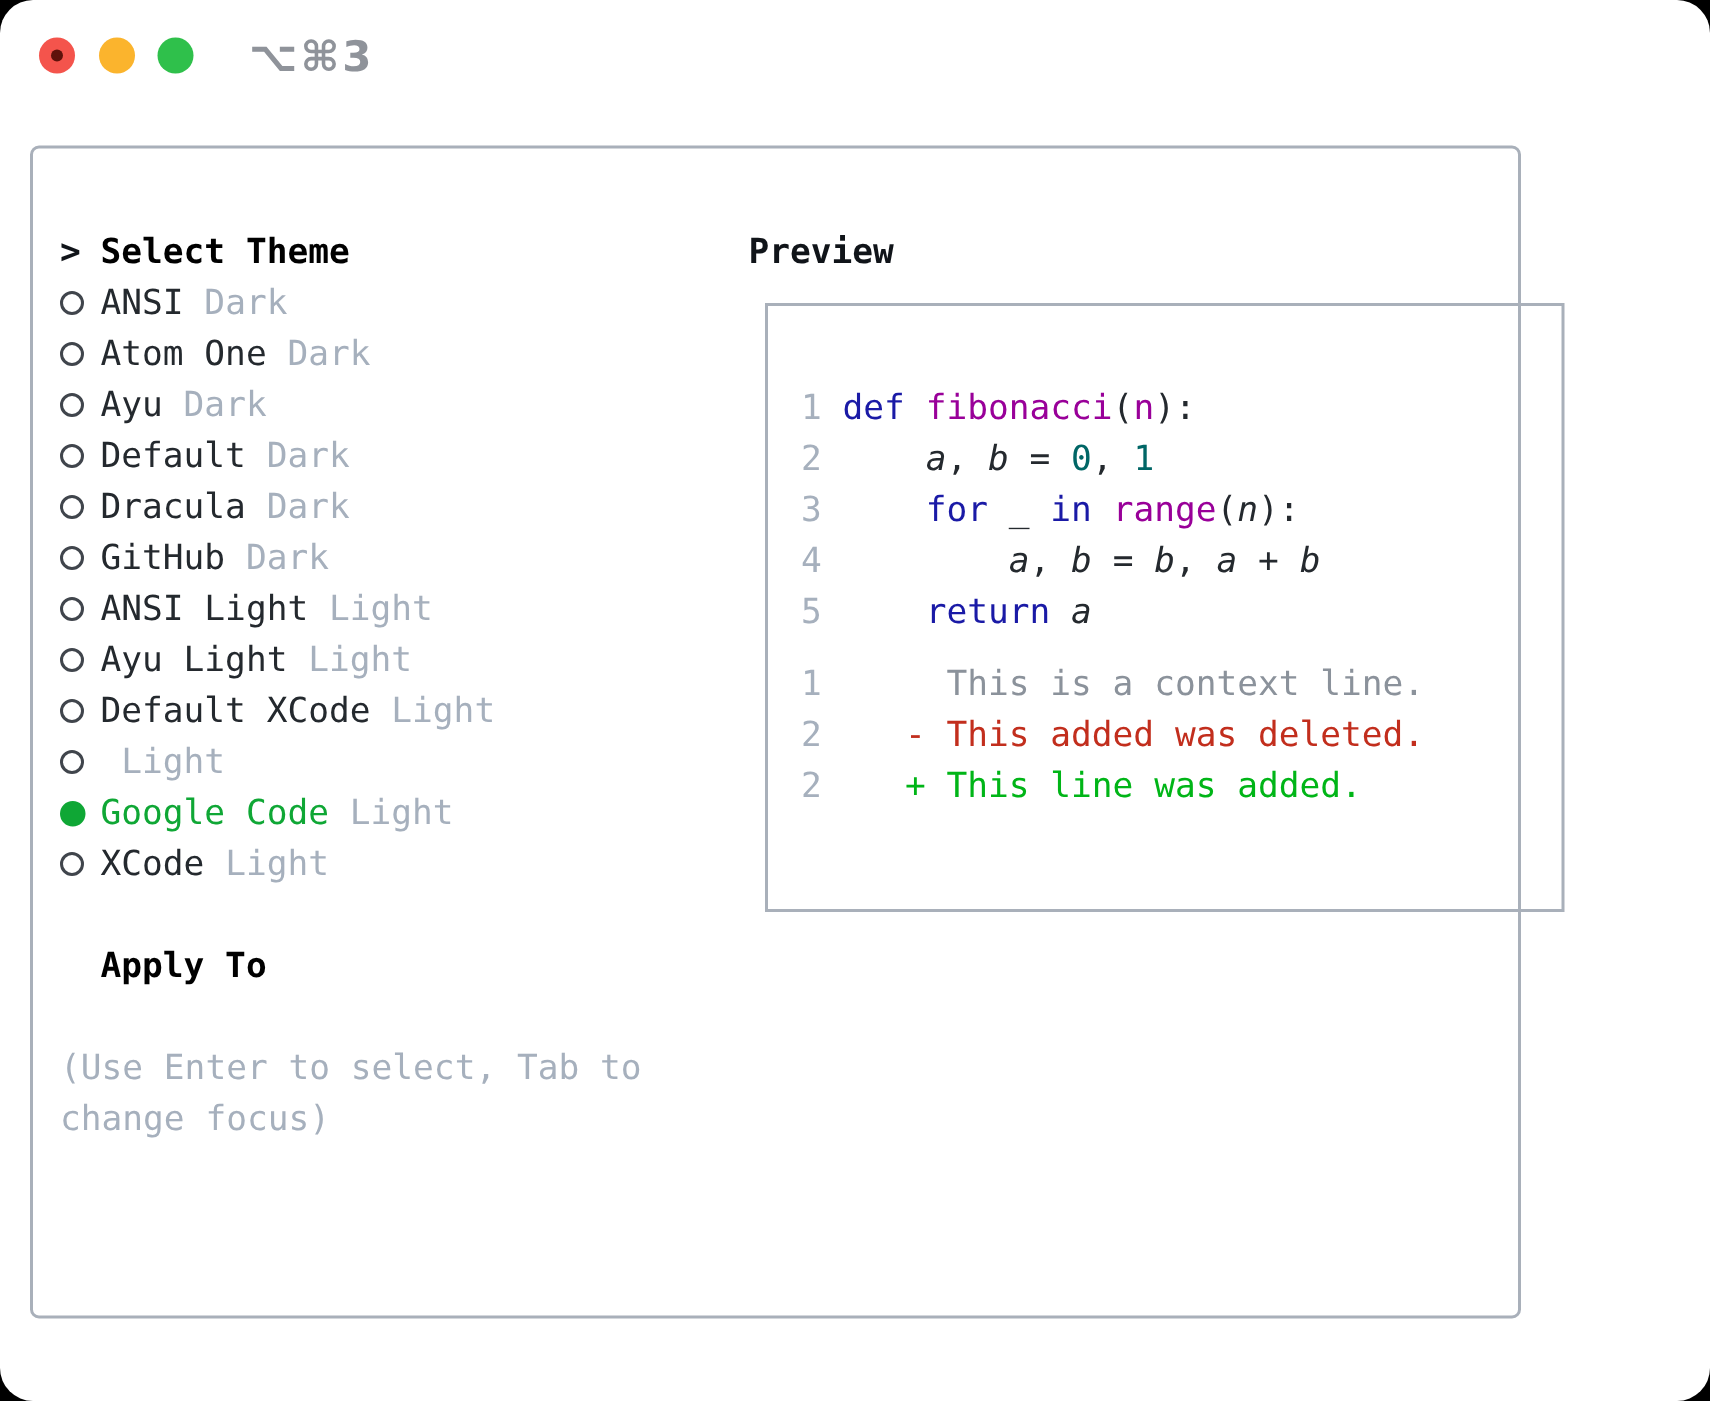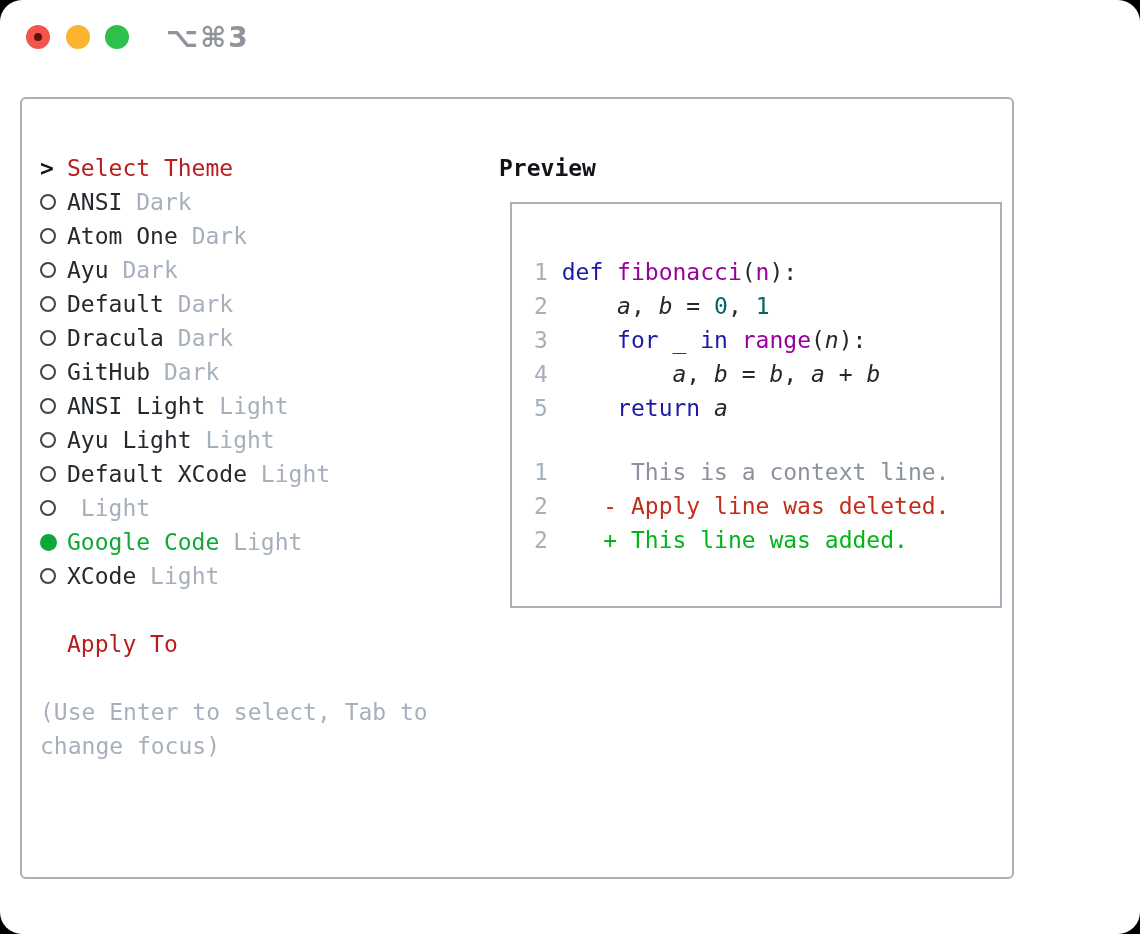--- a/index.html
+++ b/index.html
@@ -23,38 +23,38 @@
 
   
   .panel{position:absolute;left:20px;top:97px;width:990px;height:778px;border:2px solid var(--border);border-radius:6px;}
 
   .left-col{position:absolute;left:18px;top:52px;width:450px;font-size:23px;}
   .row{display:flex;align-items:center;height:34px;white-space:pre;}
   .bullet{width:27px;display:flex;align-items:center;flex:0 0 27px;}
   .ring{width:12px;height:12px;border:2.5px solid #40454c;border-radius:50%;}
   .dot{width:17px;height:17px;border-radius:50%;background:var(--green);}
   .prompt{font-weight:bold;color:#101419;}
-  .hdr{font-weight:normal;color:#b91c1c;}
+  .hdr{font-weight:bold;color:#000000;}
   .dark{color:var(--dark);}
   .sel-green{color:var(--green);}
   .muted{color:var(--muted);}
   .gap{height:34px;}
   .help-line{height:34px;line-height:34px;color:var(--muted);white-space:pre;}
 
   
   .preview-header{position:absolute;left:477px;top:52px;height:34px;line-height:34px;font-size:23px;font-weight:bold;color:#101419;}
-  .preview-box{position:absolute;left:488px;top:103px;width:492px;height:406px;border:2px solid var(--border);box-sizing:border-box;padding:51px 0 0 22px;overflow:hidden;}
+  .preview-box{position:absolute;left:488px;top:103px;width:533px;height:406px;border:2px solid var(--border);box-sizing:border-box;padding:51px 0 0 22px;overflow:hidden;}
   .code-line{height:34px;line-height:34px;font-size:23px;white-space:pre;}
   .lnum{color:var(--muted);}
   .tk-k{color:var(--kw);}
   .tk-f{color:var(--fn);}
   .tk-l{color:var(--lit);}
   .tk-p{color:var(--dark);}
   .tk-v{color:var(--dark);font-style:italic;}
-  .diff-block{margin-top:30px;}
+  .diff-block{margin-top:14px;}
   .diff-context .marker,.diff-context .dtext{color:var(--ctx);}
   .diff-deleted .marker,.diff-deleted .dtext{color:var(--diff-red);}
   .diff-added .marker,.diff-added .dtext{color:var(--diff-green);}
 </style>
 </head>
 <body>
 
 <div class="window">
 
   <div class="titlebar">
@@ -106,19 +106,19 @@
     <div class="preview-box">
       <div id="code-lines">
           <div class="code-line"><span class="lnum">1 </span><span class="tk-k">def</span><span class="tk-p"> </span><span class="tk-f">fibonacci</span><span class="tk-p">(</span><span class="tk-f">n</span><span class="tk-p">):</span></div>
           <div class="code-line"><span class="lnum">2 </span><span class="tk-p">    </span><span class="tk-v">a</span><span class="tk-p">, </span><span class="tk-v">b</span><span class="tk-p"> = </span><span class="tk-l">0</span><span class="tk-p">, </span><span class="tk-l">1</span></div>
           <div class="code-line"><span class="lnum">3 </span><span class="tk-p">    </span><span class="tk-k">for</span><span class="tk-p"> _ </span><span class="tk-k">in</span><span class="tk-p"> </span><span class="tk-f">range</span><span class="tk-p">(</span><span class="tk-v">n</span><span class="tk-p">):</span></div>
           <div class="code-line"><span class="lnum">4 </span><span class="tk-p">        </span><span class="tk-v">a</span><span class="tk-p">, </span><span class="tk-v">b</span><span class="tk-p"> = </span><span class="tk-v">b</span><span class="tk-p">, </span><span class="tk-v">a</span><span class="tk-p"> + </span><span class="tk-v">b</span></div>
           <div class="code-line"><span class="lnum">5 </span><span class="tk-p">    </span><span class="tk-k">return</span><span class="tk-p"> </span><span class="tk-v">a</span></div>
         </div>
       <div id="diff-lines" class="diff-block">
           <div class="code-line diff-context"><span class="lnum">1    </span><span class="marker">  </span><span class="dtext">This is a context line.</span></div>
-          <div class="code-line diff-deleted"><span class="lnum">2    </span><span class="marker">- </span><span class="dtext">Apply line was deleted.</span></div>
+          <div class="code-line diff-deleted"><span class="lnum">2    </span><span class="marker">- </span><span class="dtext">This added was deleted.</span></div>
           <div class="code-line diff-added"><span class="lnum">2    </span><span class="marker">+ </span><span class="dtext">This line was added.</span></div>
         </div>
     </div>
 
   </div>
 </div>
 
 </body></html>

